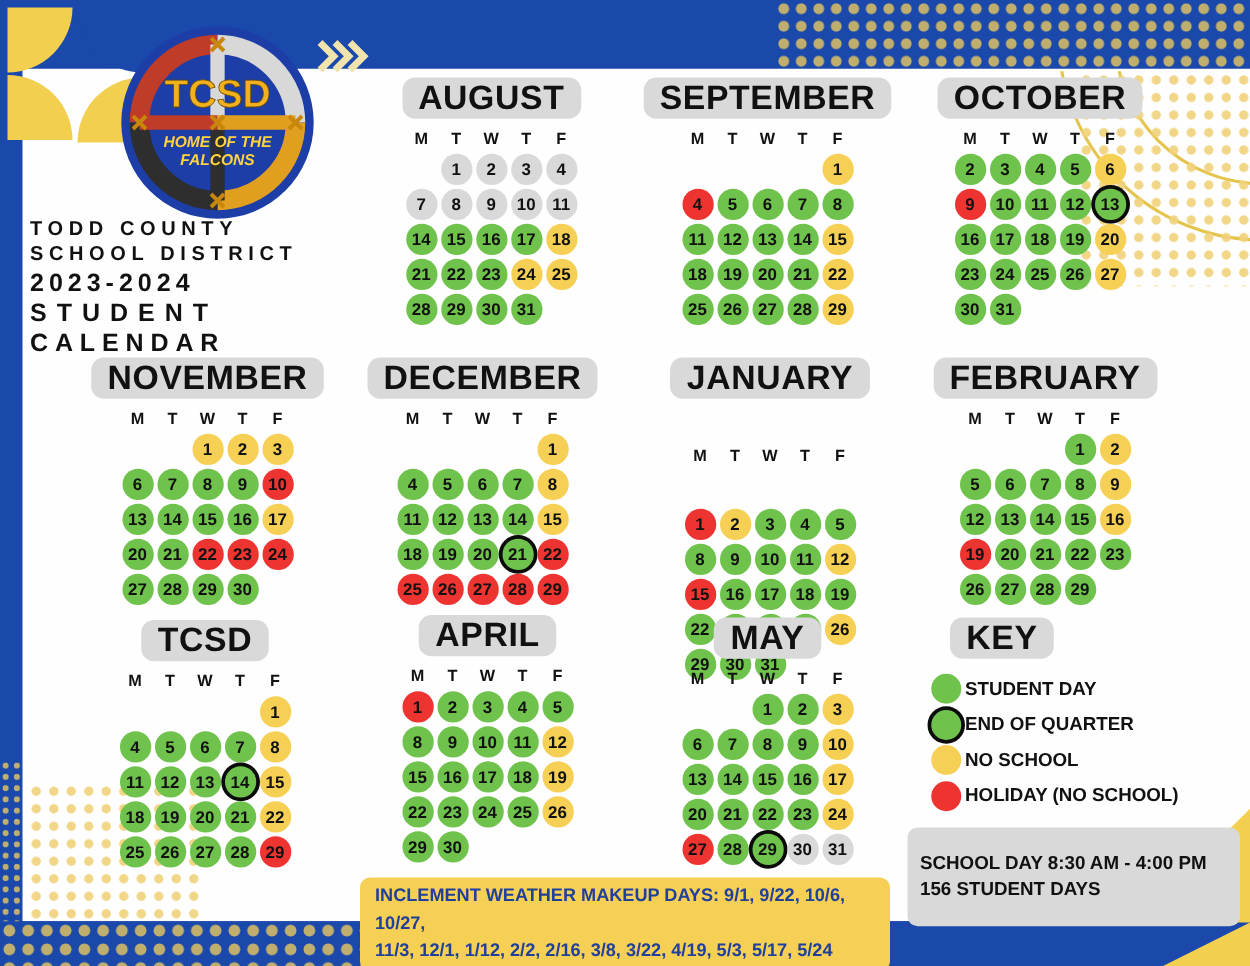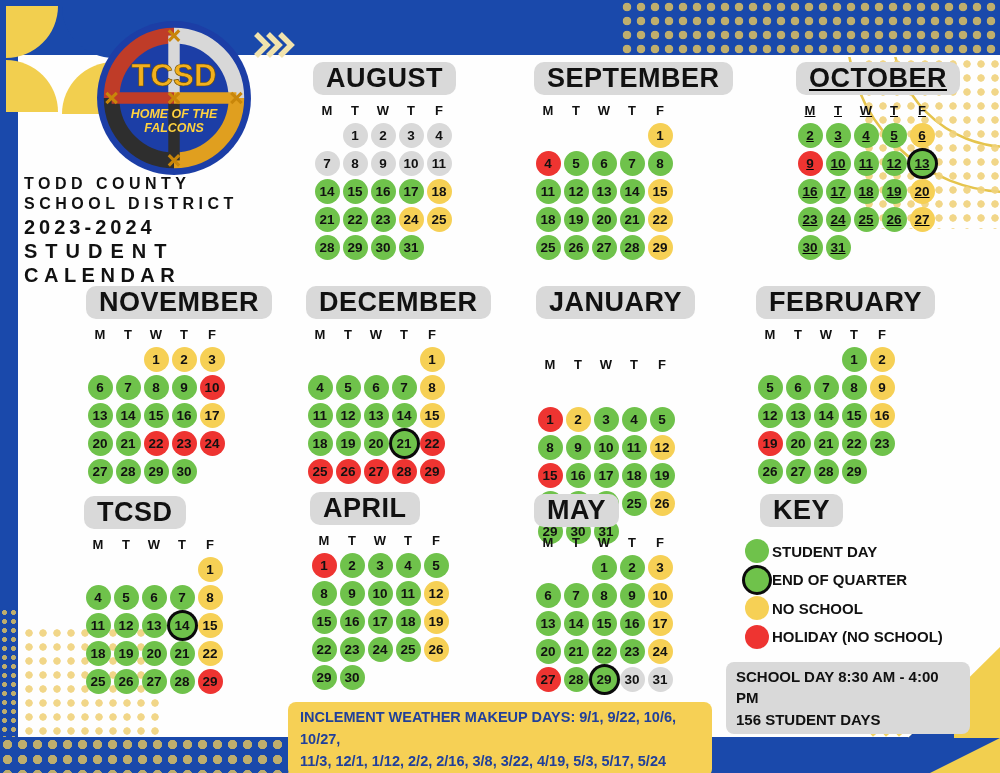--- a/index.html
+++ b/index.html
@@ -30,54 +30,54 @@
 
   
   .title-block { position:absolute; left:24px; top:174px; width:275px; text-align:left; color:#111; }
   .t-line { font-weight:700; white-space:nowrap; }
   .t1,.t2 { font-size:16px; letter-spacing:4.5px; line-height:1.22; }
   .t3 { font-size:20px; letter-spacing:4px; line-height:1.2; margin-top:2px; }
   .t4 { font-size:20px; letter-spacing:8px; line-height:1.2; }
   .t5 { font-size:20px; letter-spacing:5.5px; line-height:1.2; }
 
   
-  .month { position:absolute; width:160px; display:flex; flex-direction:column; align-items:flex-start; }
+  .month { position:absolute; width:160px; display:flex; flex-direction:column; align-items:center; }
   .pill { background:#d9d9d9; border-radius:10px; padding:1px 13px; font-size:27px; font-weight:700;
           color:#111; white-space:nowrap; letter-spacing:.5px; }
   .weekrow { display:grid; grid-template-columns:repeat(5,28px); margin-top:7px; height:17px;
              align-items:center; justify-items:center; font-size:13px; font-weight:700; color:#111; }
   .grid { display:grid; grid-template-columns:repeat(5,28px); grid-auto-rows:28px; margin-top:2px; }
   .cw { display:flex; align-items:center; justify-content:center; }
   .day { width:25px; height:25px; border-radius:50%; display:flex; align-items:center; justify-content:center;
          font-size:13.5px; font-weight:700; color:#111; }
   .c-g { background:#6fc24b; }
   .c-y { background:#f6d055; }
   .c-r { background:#ee3431; }
   .c-x { background:#d9d9d9; }
   .c-q { background:#6fc24b; box-shadow:0 0 0 3px #0b0b0b; }
 
   .m-august   { left:313px; top:62px; }
   .m-september{ left:534px; top:62px; }
-  .m-october  { left:796px; top:62px;text-decoration:underline; }
+  .m-october  { left:752px; top:62px; }
   .m-november { left:86px;  top:286px; }
   .m-december { left:306px; top:286px; }
   .m-january  { left:536px; top:286px;gap:30px; }
   .m-february { left:756px; top:286px; }
   .m-march    { left:84px;  top:496px; }
   .m-april    { left:310px; top:492px; }
   .m-may      { left:534px; top:494px; }
 
   
   .key { position:absolute; left:726px; top:494px; width:252px; }
   .key .pill { margin-left:34px; display:inline-block; }
   .key-items { margin-top:10px; }
   .key-item { display:flex; align-items:center; gap:3px; height:28.5px; padding-left:19px; }
   .key-dot { width:24px; height:24px; border-radius:50%; flex:0 0 auto; }
   .key-label { font-size:15px; font-weight:700; color:#111; white-space:nowrap; }
-  .key-info { margin-top:11px; width:244px; background:#d9d9d9; border-radius:8px; padding:4px 10px;
+  .key-info { margin-top:11px; width:266px; background:#d9d9d9; border-radius:8px; padding:18px 10px;
               font-size:15px; font-weight:700; color:#111; line-height:1.42; }
 
   
   .footer-note { position:absolute; left:288px; top:702px; width:424px; background:#f6d055; border-radius:8px;
                  padding:5px 12px; color:#21409a; font-weight:600; font-size:14.5px; line-height:1.5; z-index:5; }
 </style>
 </head>
 <body>
 
 <div class="page">

